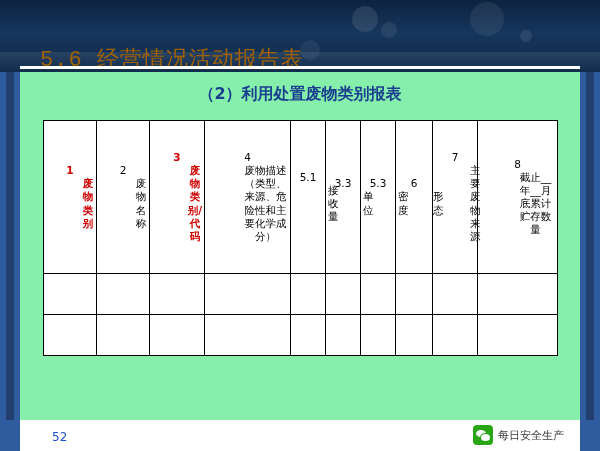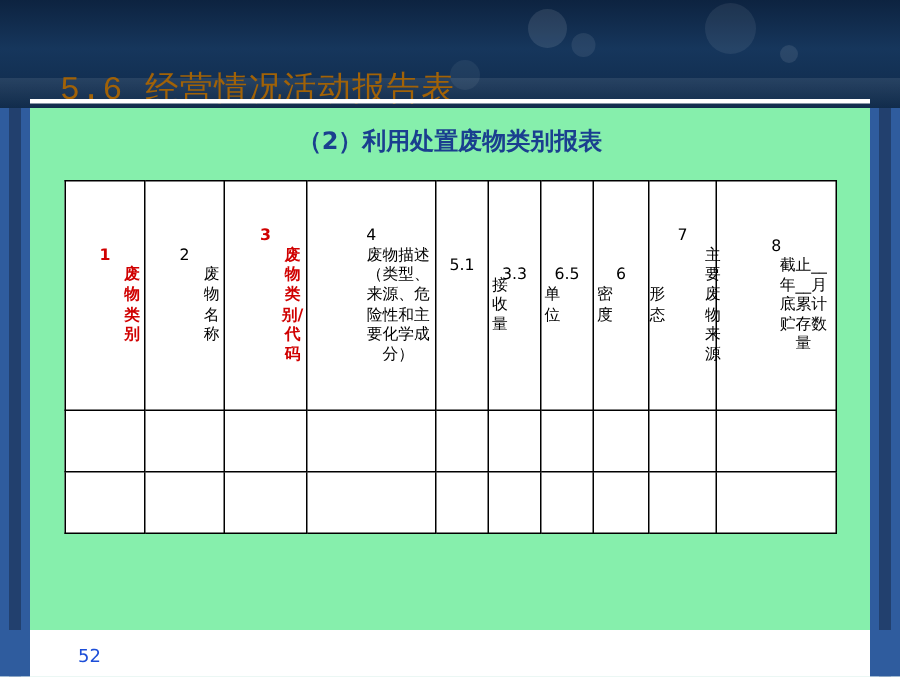--- a/index.html
+++ b/index.html
@@ -276,21 +276,21 @@
           </td>
           <td>
             <span class="cellnum">5.1</span>
             <span class="celltxt">接收量</span>
           </td>
           <td>
             <span class="cellnum">3.3</span>
             <span class="celltxt">单位</span>
           </td>
           <td>
-            <span class="cellnum">6.5</span>
+            <span class="cellnum">5.3</span>
             <span class="celltxt">密度</span>
           </td>
           <td>
             <span class="cellnum">6</span>
             <span class="celltxt">形态</span>
           </td>
           <td>
             <span class="cellnum">7</span>
             <span class="celltxt">主要废物来源</span>
           </td>
@@ -325,14 +325,18 @@
         </tr>
       </tbody>
     </table>
   </div>
 
   <div class="footer-bar"></div>
   <div class="footer-left-block"></div>
   <div class="footer-right-block"></div>
   <div class="page-number">52</div>
 
+  <div class="wechat">
+    <span class="wechat-logo"></span>
+    <span class="wechat-text">每日安全生产</span>
+  </div>
 
 </div>
 
 </body></html>

